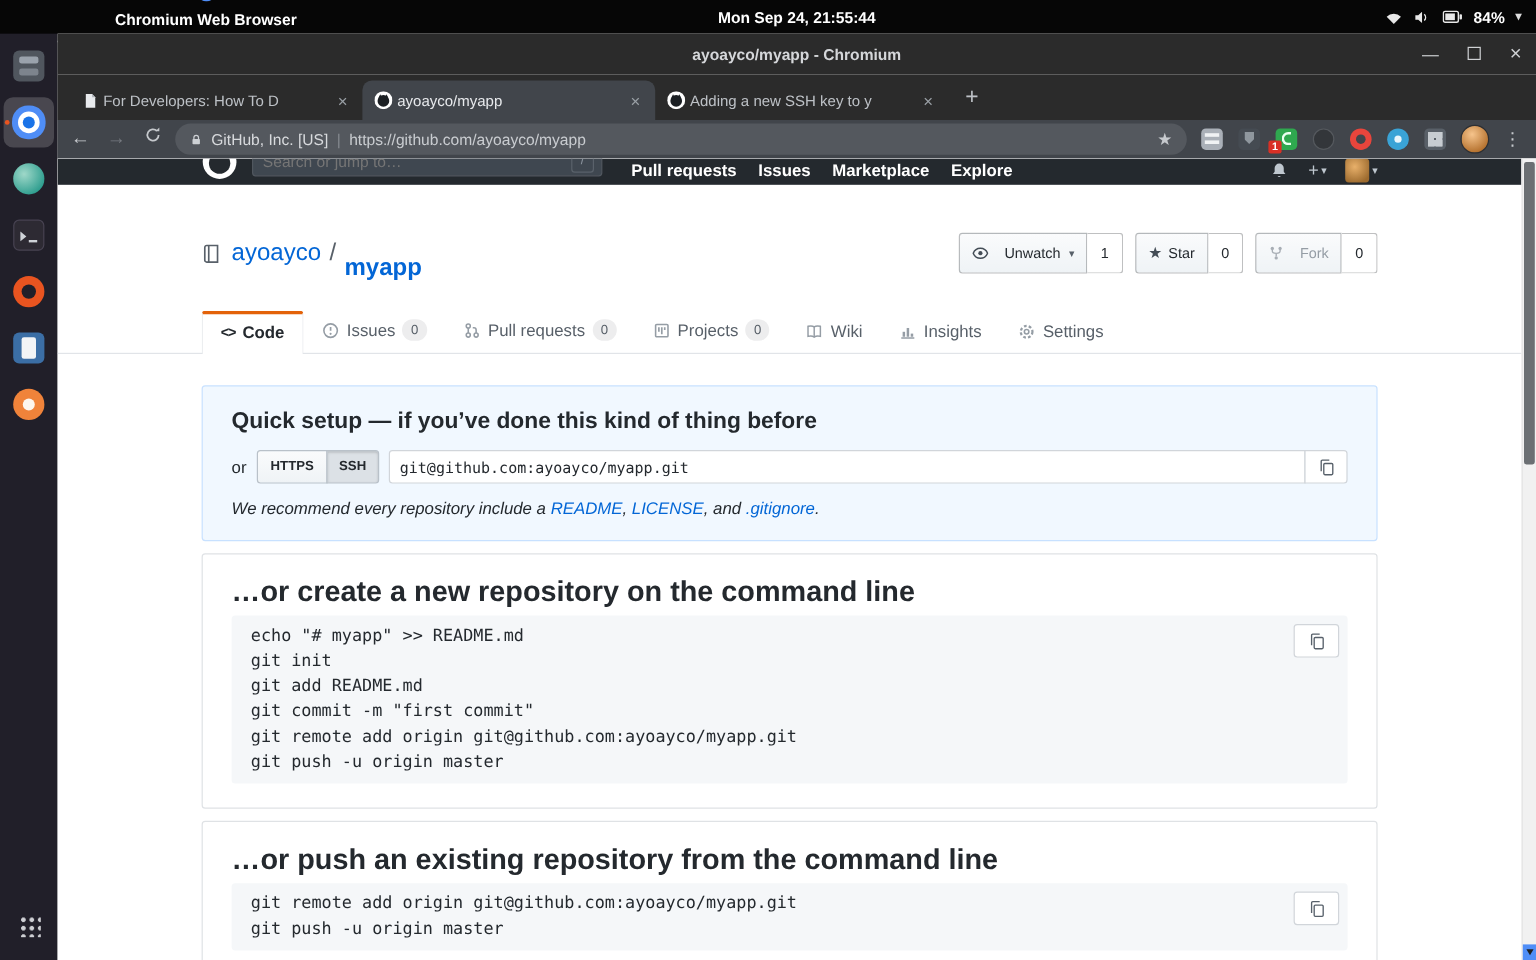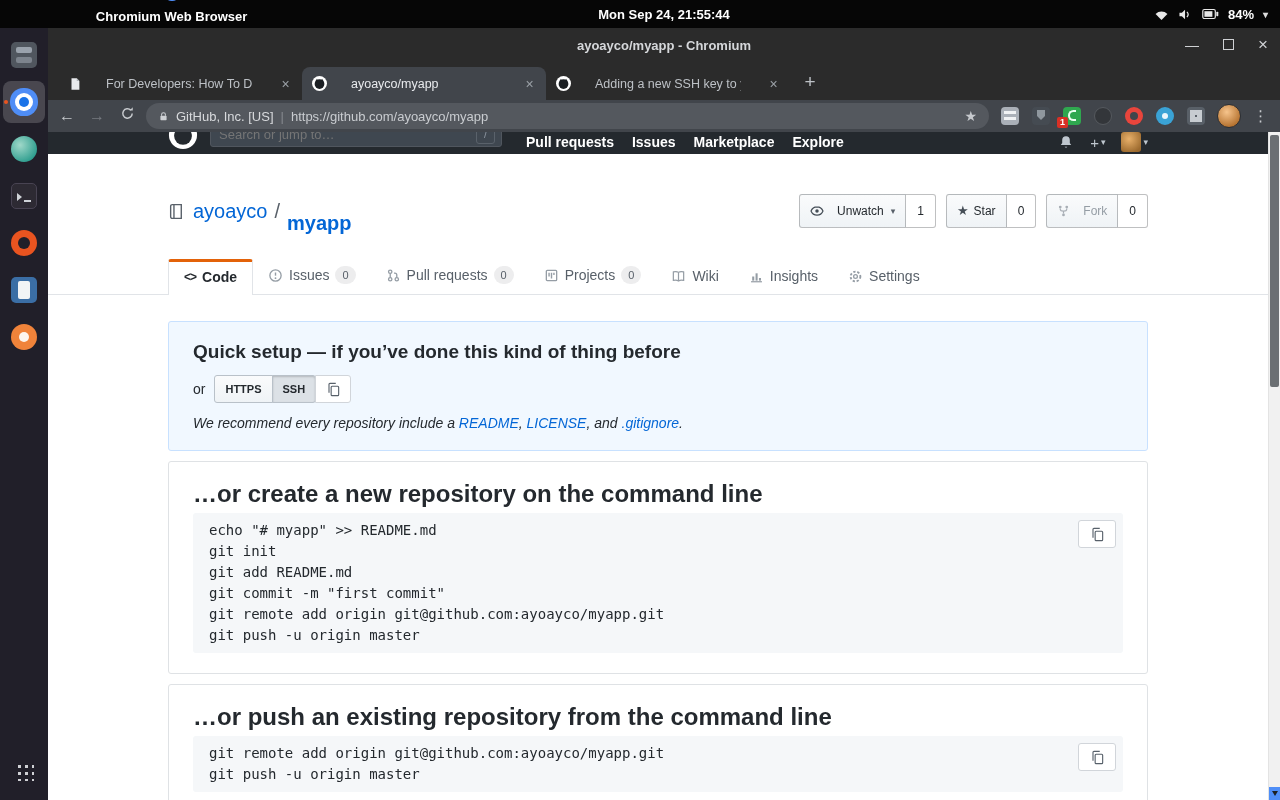--- a/index.html
+++ b/index.html
@@ -41,21 +41,21 @@
 
   
   .window{position:absolute;left:48px;top:28px;width:1232px;height:772px;background:#fff;}
   .titlebar{height:34px;background:#2b2b2b;position:relative;display:flex;align-items:center;justify-content:center;color:#d5d7da;font-size:13px;font-weight:700;}
   .wbuttons{position:absolute;right:12px;top:0;height:100%;display:flex;align-items:center;gap:24px;color:#cfd1d4;font-weight:400;}
   .wbtn{cursor:default;font-size:14px;line-height:14px;}
   .max-box{width:9px;height:9px;border:1.5px solid #cfd1d4;display:inline-block;}
   .wbtn.close{font-size:17px;}
 
   .tabstrip{height:38px;background:#2b2b2b;display:flex;align-items:flex-end;padding-left:10px;}
-  .tab{width:226px;height:33px;display:flex;align-items:center;gap:24px;padding:0 8px 0 10px;color:#bdc1c6;font-size:12.5px;border-radius:8px 8px 0 0;}
+  .tab{width:226px;height:33px;display:flex;align-items:center;gap:4px;padding:0 8px 0 10px;color:#bdc1c6;font-size:12.5px;border-radius:8px 8px 0 0;}
   .tab.active{background:#41454b;color:#e8eaed;}
   .tab-title{flex:1;white-space:nowrap;overflow:hidden;}
   .tab-close{width:17px;height:17px;display:grid;place-items:center;border-radius:50%;color:#9aa0a6;font-size:14px;}
   .newtab{width:28px;height:28px;margin-bottom:4px;margin-left:6px;display:grid;place-items:center;color:#bdc1c6;font-size:19px;}
 
   .toolbar{height:32px;background:#41454b;display:flex;align-items:center;padding:0 8px;gap:8px;}
   .nav-ico{color:#c6c9cd;font-size:16px;width:22px;text-align:center;line-height:22px;}
   .nav-ico.disabled{color:#767a80;}
   .omnibox{flex:1;height:26px;background:#54585e;border-radius:13px;display:flex;align-items:center;padding:0 12px;gap:7px;color:#d8dadd;font-size:13px;min-width:0;}
   .ev{color:#d8dadd;}
@@ -423,20 +423,21 @@
       </div>
 
       <div class="container main">
 
         <div class="bluebox">
           <h2>Quick setup — if you’ve done this kind of thing before</h2>
           <div class="setup-row">
             <span class="or-label">or</span>
             <button class="proto-btn first">HTTPS</button>
             <button class="proto-btn sel">SSH</button>
+            <input class="remote-input" readonly="" value="git@github.com:ayoayco/myapp.git" style="">
             <span class="copy-btn">
               <svg width="15" height="15" viewBox="0 0 16 16">
                   <rect x="5.5" y="4.5" width="8" height="10" rx="1" fill="#fff" stroke="#57606a" stroke-width="1.2"></rect>
                   <path d="M3.2 11.5v-9a1 1 0 0 1 1-1h6.2" fill="none" stroke="#57606a" stroke-width="1.2"></path>
                 </svg>
             </span>
           </div>
           <p class="recommend">
             <span>We recommend every repository include a </span><a href="#">README</a><span>, </span><a href="#">LICENSE</a><span>, and </span><a href="#">.gitignore</a><span>.</span>
           </p>

